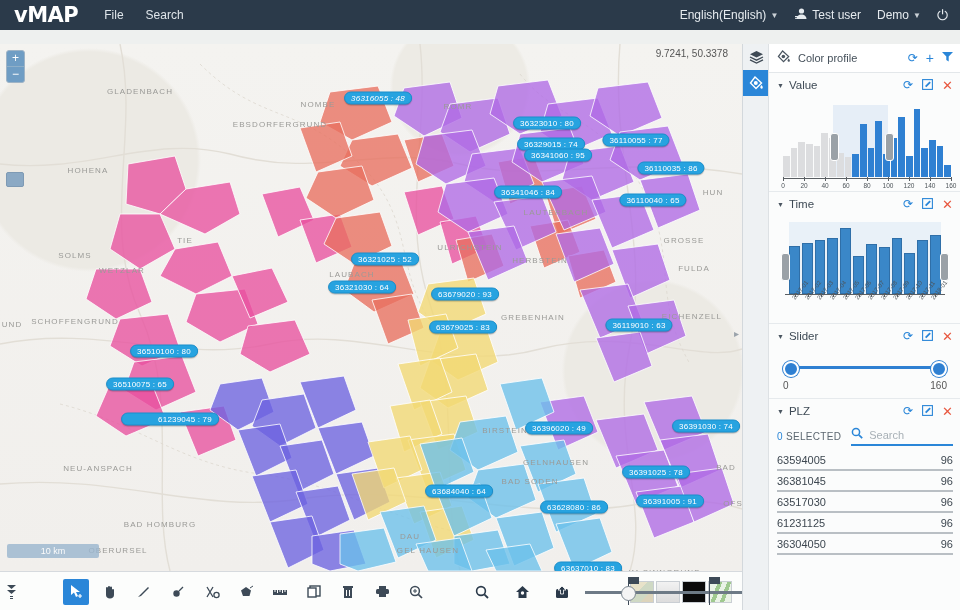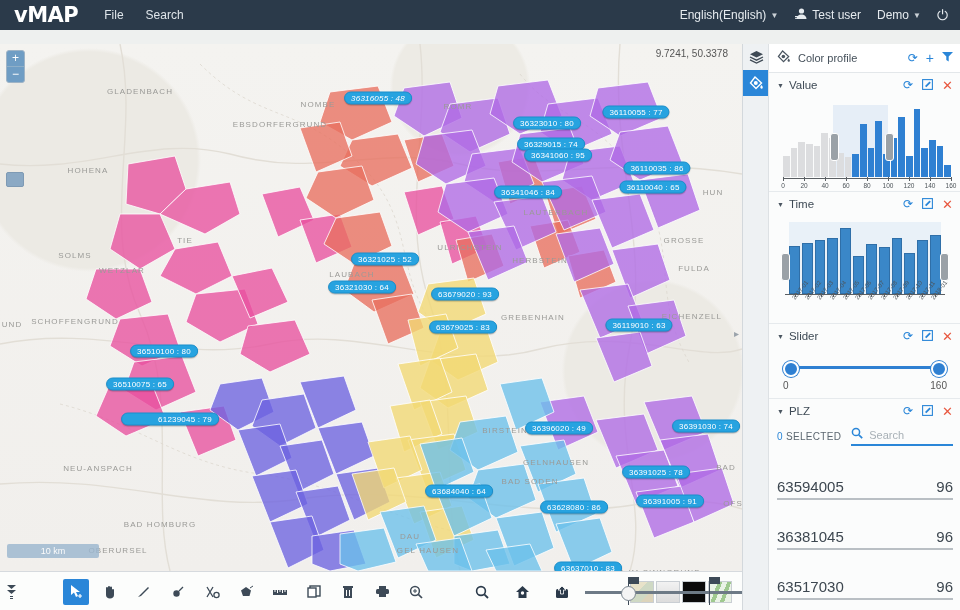--- a/index.html
+++ b/index.html
@@ -155,21 +155,21 @@
   .selcount{font-size:10px;color:#5b666f;letter-spacing:.3px;}
   .selcount b{color:#2a86d8;font-weight:normal;}
   .searchbox{flex:1;display:flex;align-items:center;gap:4px;
              border-bottom:2px solid #2a86d8;padding-bottom:2px;}
   .searchbox input{border:none;outline:none;background:transparent;
                    font-size:11px;color:#333;width:100%;
                    font-family:"Liberation Sans",sans-serif;}
   .searchbox input::placeholder{color:#a8b0b6;}
   .rows{margin:2px 8px 0;}
   .row{padding:4px 0 0;}
-  .rowtop{display:flex;justify-content:space-between;font-size:15px;color:#3d4750;margin-top:24px;}
+  .rowtop{display:flex;justify-content:space-between;font-size:11px;color:#3d4750;}
   .rowbar{margin-top:3px;height:2px;background:#b9bfc4;}
   .pager{display:flex;align-items:center;padding:8px 8px 0;}
   .pgtxt{font-size:10px;color:#5b666f;}
   .pgtxt b{color:#2a86d8;font-weight:normal;}
   .pgbtns{margin-left:auto;display:flex;gap:4px;}
   .pgb{width:19px;height:16px;background:#7fb4e2;color:#fff;border-radius:2px;
        font-size:9px;display:flex;align-items:center;justify-content:center;}
   .pgb.on{background:#2a86d8;}
 </style>
 </head>
@@ -375,25 +375,25 @@
       <div class="placelbl" style="left:713px;top:148px">HUN</div>
       <div class="placelbl" style="left:88px;top:126px">HOHENA</div>
       <div class="placelbl" style="left:12px;top:280px">UND</div>
       <div class="placelbl" style="left:185px;top:196px">TIE</div>
     </div>
 
     <div id="feature-labels">
         <div class="lbl" style="left: 378px; top: 54px; font-style: italic;">36316055 : 48</div>
         <div class="lbl" style="left: 551px; top: 100px;">36329015 : 74</div>
         <div class="lbl" style="left: 547px; top: 79px;">36323010 : 80</div>
-        <div class="lbl" style="left: 636px; top: 68px;">36110055 : 77</div>
+        <div class="lbl" style="left: 636px; top: 96px;">36110055 : 77</div>
         <div class="lbl" style="left: 558px; top: 111px;">36341060 : 95</div>
-        <div class="lbl" style="left: 657px; top: 124px;">36110035 : 86</div>
+        <div class="lbl" style="left: 671px; top: 124px;">36110035 : 86</div>
         <div class="lbl" style="left: 528px; top: 148px;">36341046 : 84</div>
-        <div class="lbl" style="left: 653px; top: 143px;">36110040 : 65</div>
+        <div class="lbl" style="left: 653px; top: 156px;">36110040 : 65</div>
         <div class="lbl" style="left: 385px; top: 215px;">36321025 : 52</div>
         <div class="lbl" style="left: 362px; top: 243px;">36321030 : 64</div>
         <div class="lbl" style="left: 465px; top: 250px;">63679020 : 93</div>
         <div class="lbl" style="left: 463px; top: 283px;">63679025 : 83</div>
         <div class="lbl" style="left: 639px; top: 281px;">36119010 : 63</div>
         <div class="lbl" style="left: 164px; top: 307px;">36510100 : 80</div>
         <div class="lbl" style="left: 140px; top: 340px;">36510075 : 65</div>
         <div class="lbl" style="left: 170px; top: 375px; padding-left: 36px;">61239045 : 79</div>
         <div class="lbl" style="left: 559px; top: 384px;">36396020 : 49</div>
         <div class="lbl" style="left: 706px; top: 382px;">36391030 : 74</div>

